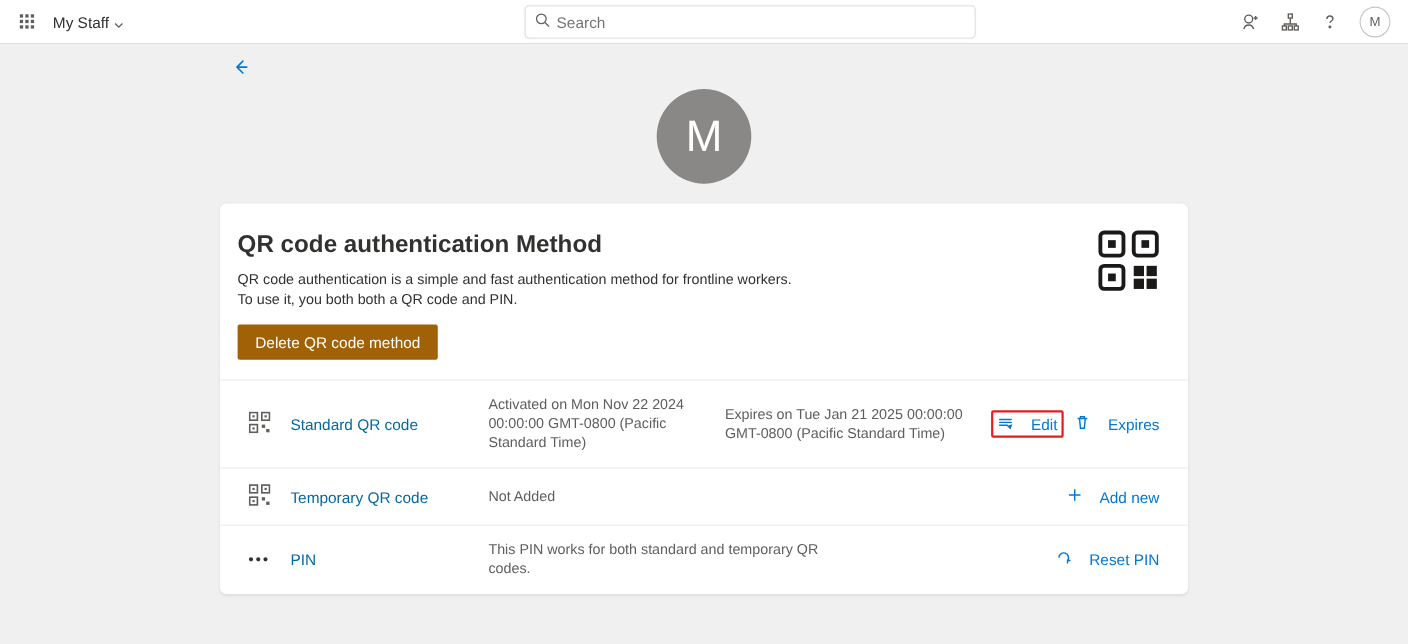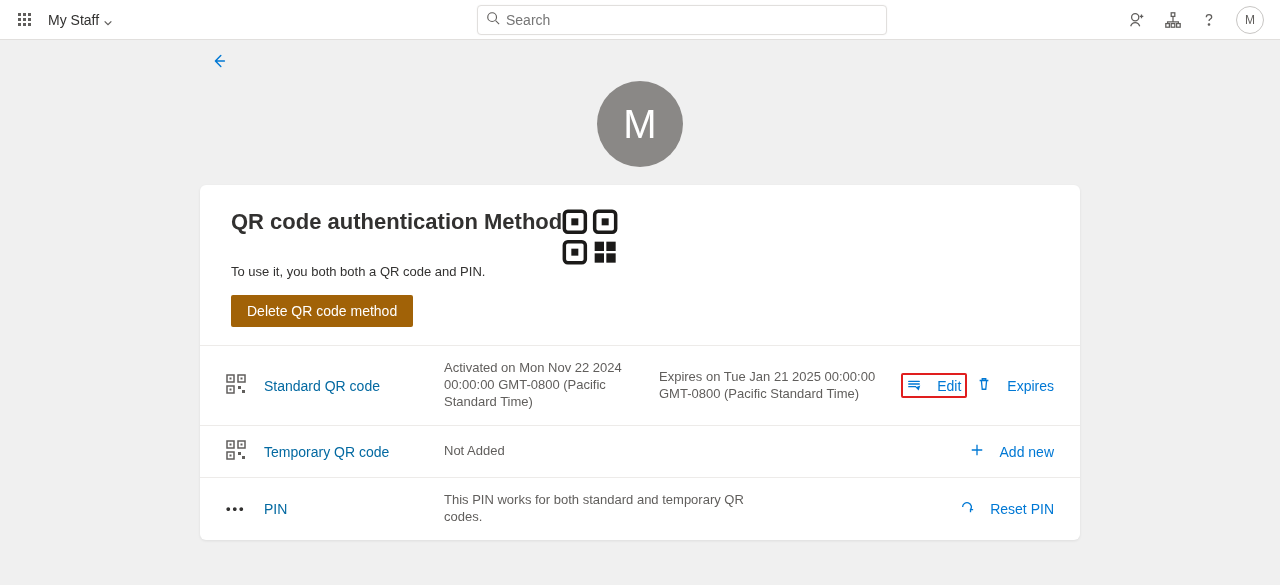--- a/index.html
+++ b/index.html
@@ -115,22 +115,23 @@
   }
 
   .card {
     width:880px;
     background:#fff;
     border-radius:6px;
     box-shadow: 0 1px 3px rgba(0,0,0,.08);
     overflow:hidden;
   }
   .card-top {
-    padding: 24px 26px 18px 31px;
-    display:flex;
+    padding: 24px 26px 18px 16px;
+    display:flex;
+    justify-content:space-between;
     border-bottom:1px solid #edebe9;
   }
   .card-title {
     font-size:22px;
     font-weight:600;
     margin-bottom:10px;
   }
   .card-desc {
     font-size:13px;
     color:#323130;
@@ -267,21 +268,21 @@
       <span>M</span>
     </div>
   </div>
 
   <div class="card">
 
     <div class="card-top">
       <div style="max-width:620px;">
         <div class="card-title">QR code authentication Method</div>
         <div class="card-desc">
-          <br>
+          <span>QR code authentication is a simple and fast authentication method for frontline workers.</span><br>
           <span>To use it, you both both a QR code and PIN.</span>
         </div>
         <button class="primary-btn">Delete QR code method</button>
       </div>
       <div class="qr-big">
         <svg viewBox="0 0 48 48" fill="#1b1a19">
           <rect x="2" y="2" width="18" height="18" rx="3" fill="none" stroke="#1b1a19" stroke-width="3"></rect>
           <rect x="8" y="8" width="6" height="6"></rect>
           <rect x="28" y="2" width="18" height="18" rx="3" fill="none" stroke="#1b1a19" stroke-width="3"></rect>
           <rect x="34" y="8" width="6" height="6"></rect>

